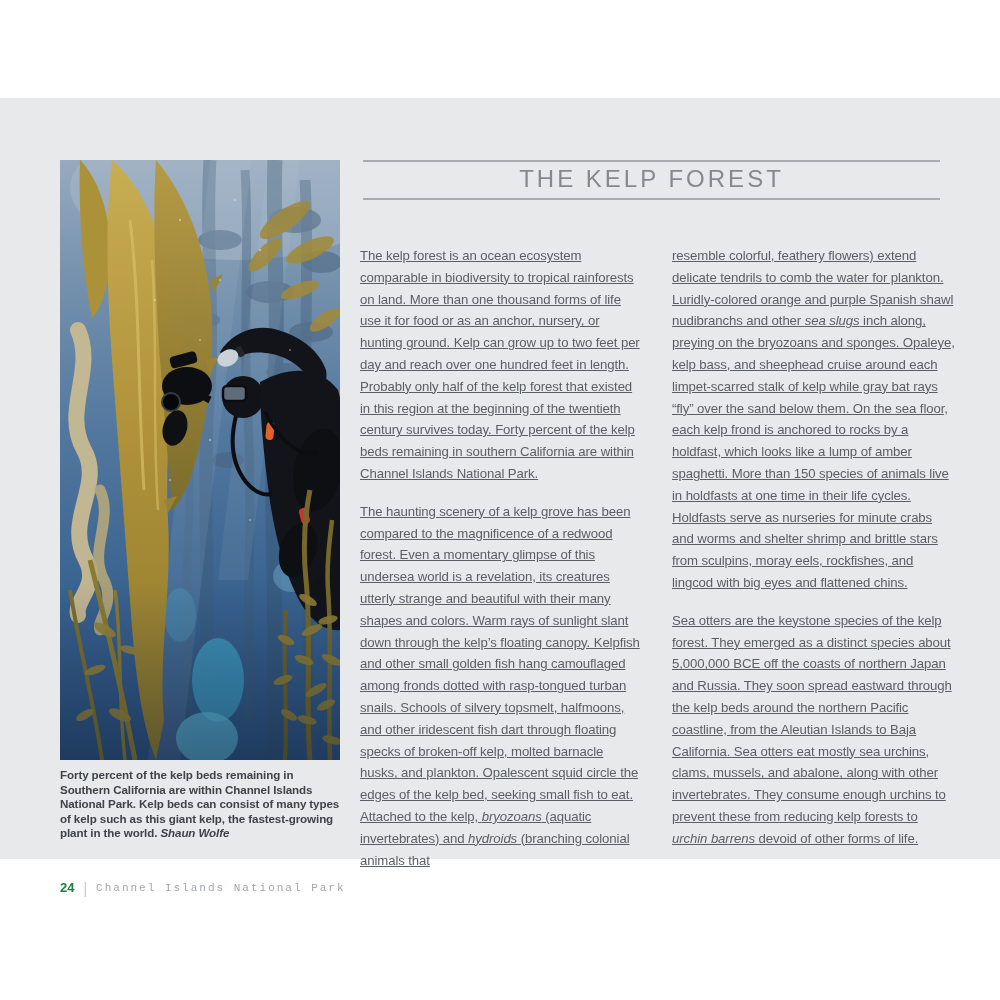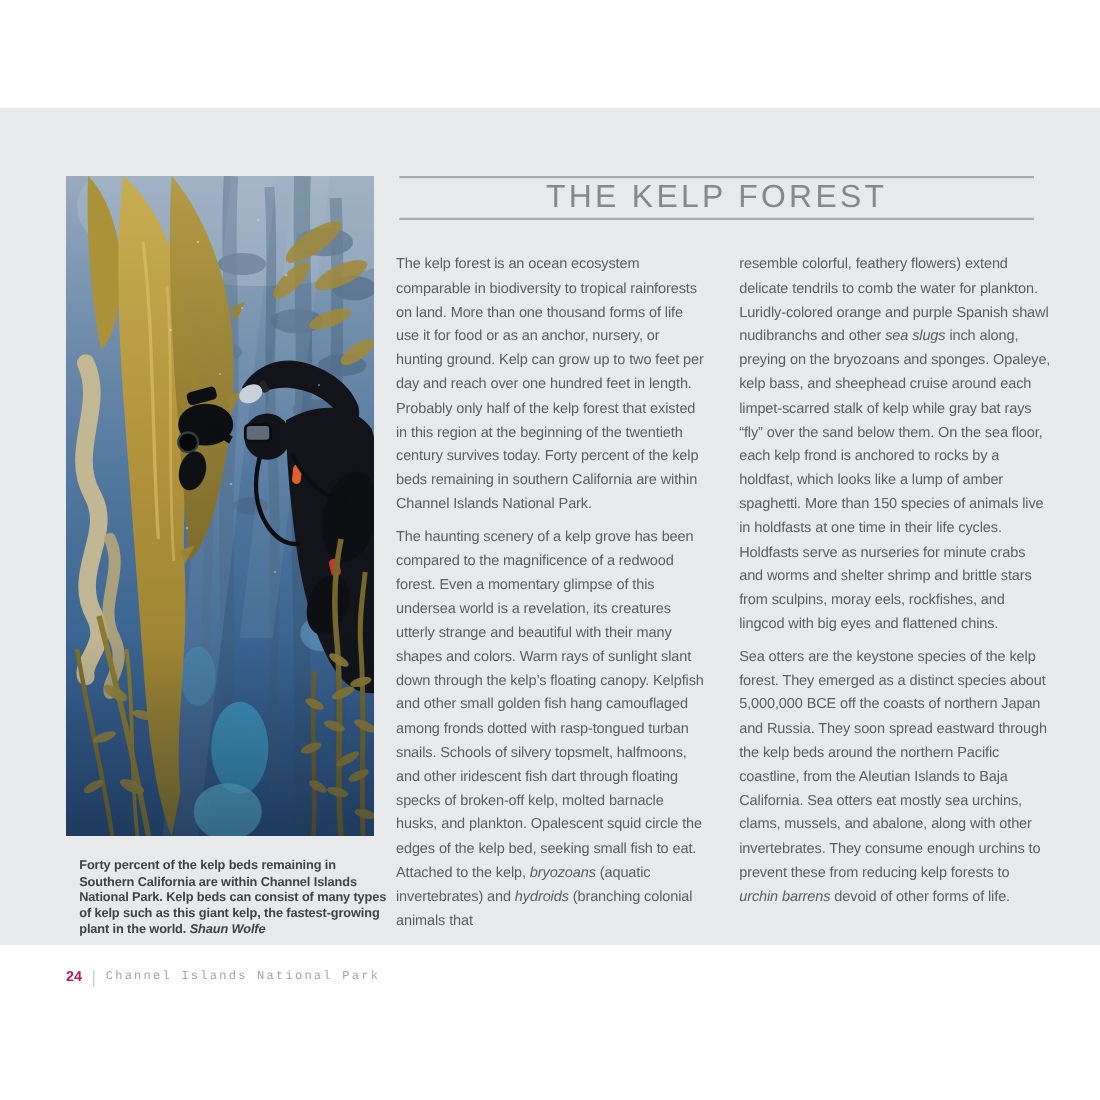--- a/index.html
+++ b/index.html
@@ -12,45 +12,45 @@
   .paper{
     position:absolute;left:0;top:98px;width:1000px;height:761px;
     background:#e8e9ea;
   }
   .photo-wrap{
     position:absolute;left:60px;top:160px;width:280px;height:600px;margin:0;
     box-shadow:0 0 0 1px rgba(255,255,255,.35) inset;
   }
   .photo-wrap svg{display:block;width:100%;height:100%;}
   .caption{
-    position:absolute;left:60px;top:768px;width:284px;margin:12px;
+    position:absolute;left:60px;top:768px;width:284px;margin:0;
     font-size:11.6px;font-weight:bold;line-height:14.6px;
     color:#3e4347;letter-spacing:-0.1px;
   }
   .caption i{font-weight:bold;}
   .rule{position:absolute;height:1.5px;background:#a8acaf;width:577px;left:363px;}
   .rule-top{top:160px;}
   .rule-bottom{top:198px;}
   .title{
     position:absolute;left:363px;top:163px;width:577px;margin:0;
-    text-align:center;font-size:29px;font-weight:400;line-height:32px;
+    text-align:center;font-size:24px;font-weight:400;line-height:32px;
     letter-spacing:3px;color:#85898d;
   }
   .col{
     position:absolute;top:229px;width:284px;
     font-size:13.2px;line-height:21.8px;letter-spacing:-0.1px;color:#5a5f64;
   }
-  .col p{margin:0 0 8px 0;}
+  .col p{margin:16px 0 8px 0;text-decoration:underline;}
   .col-left{left:360px;}
   .col-right{left:672px;}
   .footer{
     position:absolute;left:60px;top:879px;height:17px;
     display:flex;align-items:center;gap:9px;
   }
-  .pagenum{font-size:13px;font-weight:bold;color:#be185d;}
+  .pagenum{font-size:13px;font-weight:bold;color:#15803d;}
   .sep{font-size:14px;font-weight:400;color:#c6c9cc;transform:scaleY(1.15);}
   .booktitle{font-size:11px;letter-spacing:2px;color:#a1a6aa;font-family:Liberation Mono, monospace;}
 </style>
 </head>
 <body>
 
 <div class="canvas">
   <div class="paper"></div>
 
   <figure class="photo-wrap">

